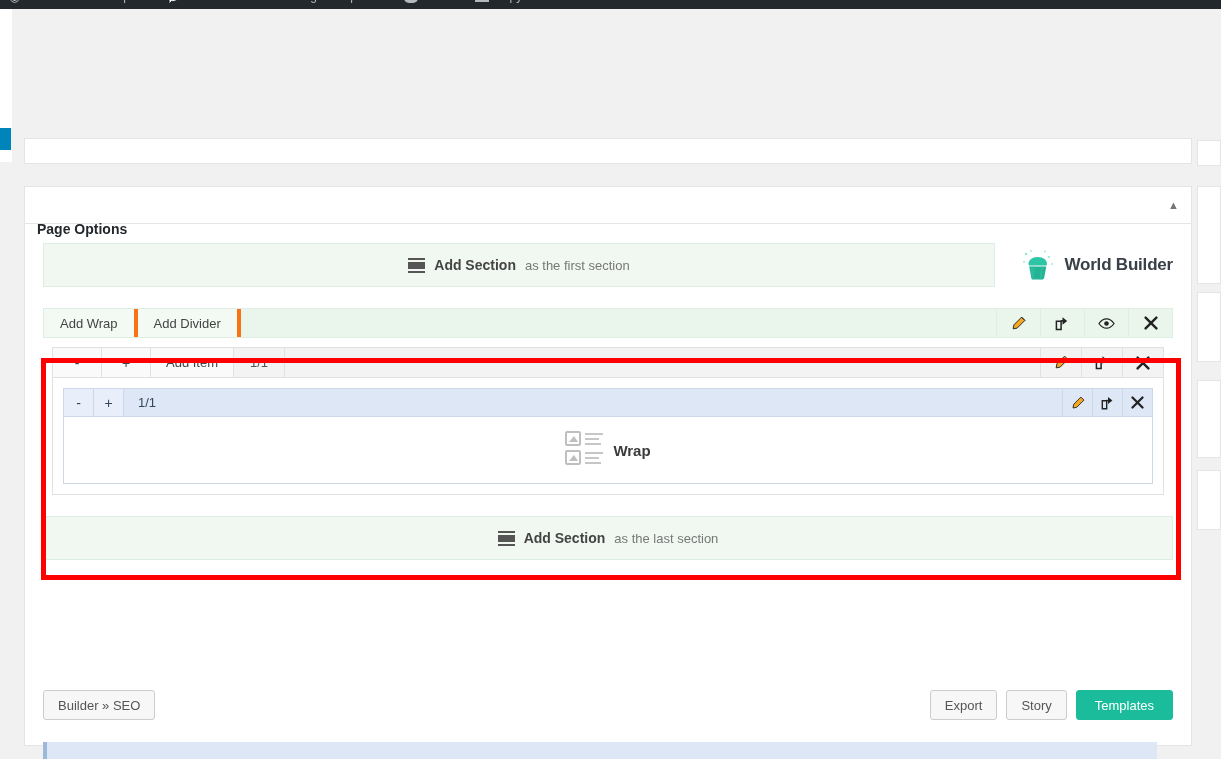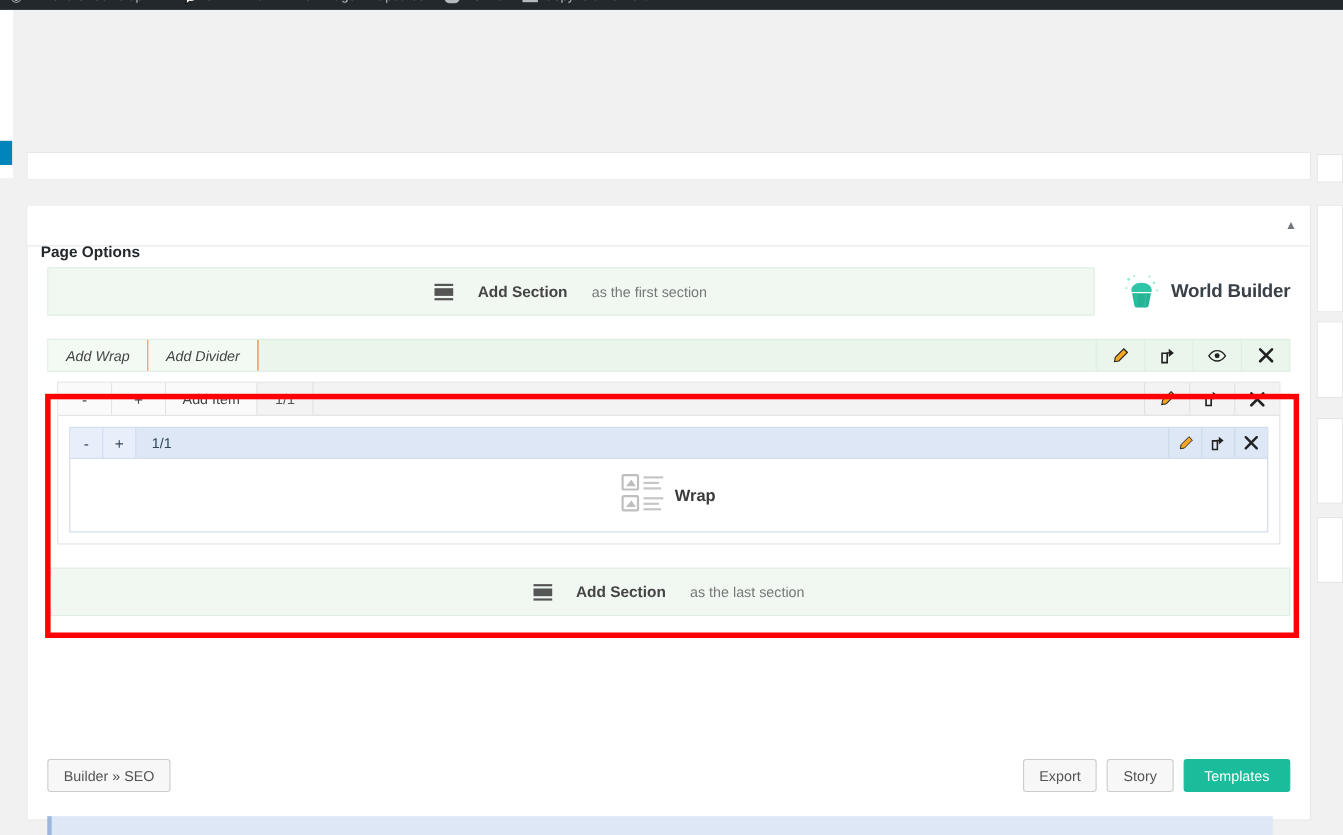--- a/index.html
+++ b/index.html
@@ -74,21 +74,21 @@
   }
   .metabox-title { font-size: 14px; color: #23282d; font-weight: 700; margin-top: 48px; }
   .toggle-arrow { color: #72777c; font-size: 11px; line-height: 1; }
 
   .metabox-body { padding: 19px 18px 0 18px; position: relative; }
 
   
   .addsection {
     height: 44px; background: #f1f8f2; border: 1px solid #dfeee2;
     display: flex; align-items: center; justify-content: center;
-    font-size: 14px; color: #4a4a4a; gap: 22px; cursor: pointer;
+    font-size: 14px; color: #4a4a4a; gap: 9px; cursor: pointer;
   }
   .addsection.first { width: 952px; }
   .addsection .strong { font-weight: bold; color: #444; }
   .addsection .muted { color: #777; font-size: 13px; }
   .sec-icon {
     width: 17px; height: 15px; position: relative; display: inline-block;
   }
   .sec-icon i {
     position: absolute; left: 0; background: #555; display: block;
   }
@@ -104,21 +104,21 @@
   .brand-name { font-size: 17px; font-weight: bold; color: #3a4047; letter-spacing: -0.2px; }
 
   
   .section-block { margin-top: 21px; }
   .sec-bar {
     height: 30px; background: #eaf5ec; border: 1px solid #dfeee2;
     display: flex; align-items: stretch; font-size: 13px; color: #444;
   }
   .sec-bar .tab {
     padding: 0 16px; display: flex; align-items: center; cursor: pointer;
-    border-right: 1px solid #f97316; background: #f3faf4; font-style: italic;
+    border-right: 4px solid #f97316; background: #f3faf4;
   }
   .sec-bar .spacer { flex: 1; }
   .sec-bar .tools { display: flex; align-items: stretch; }
   .sec-bar .tool {
     width: 44px; display: flex; align-items: center; justify-content: center;
     border-left: 1px solid #dfeee2; cursor: pointer; color: #333;
   }
 
   
   .redbox {

